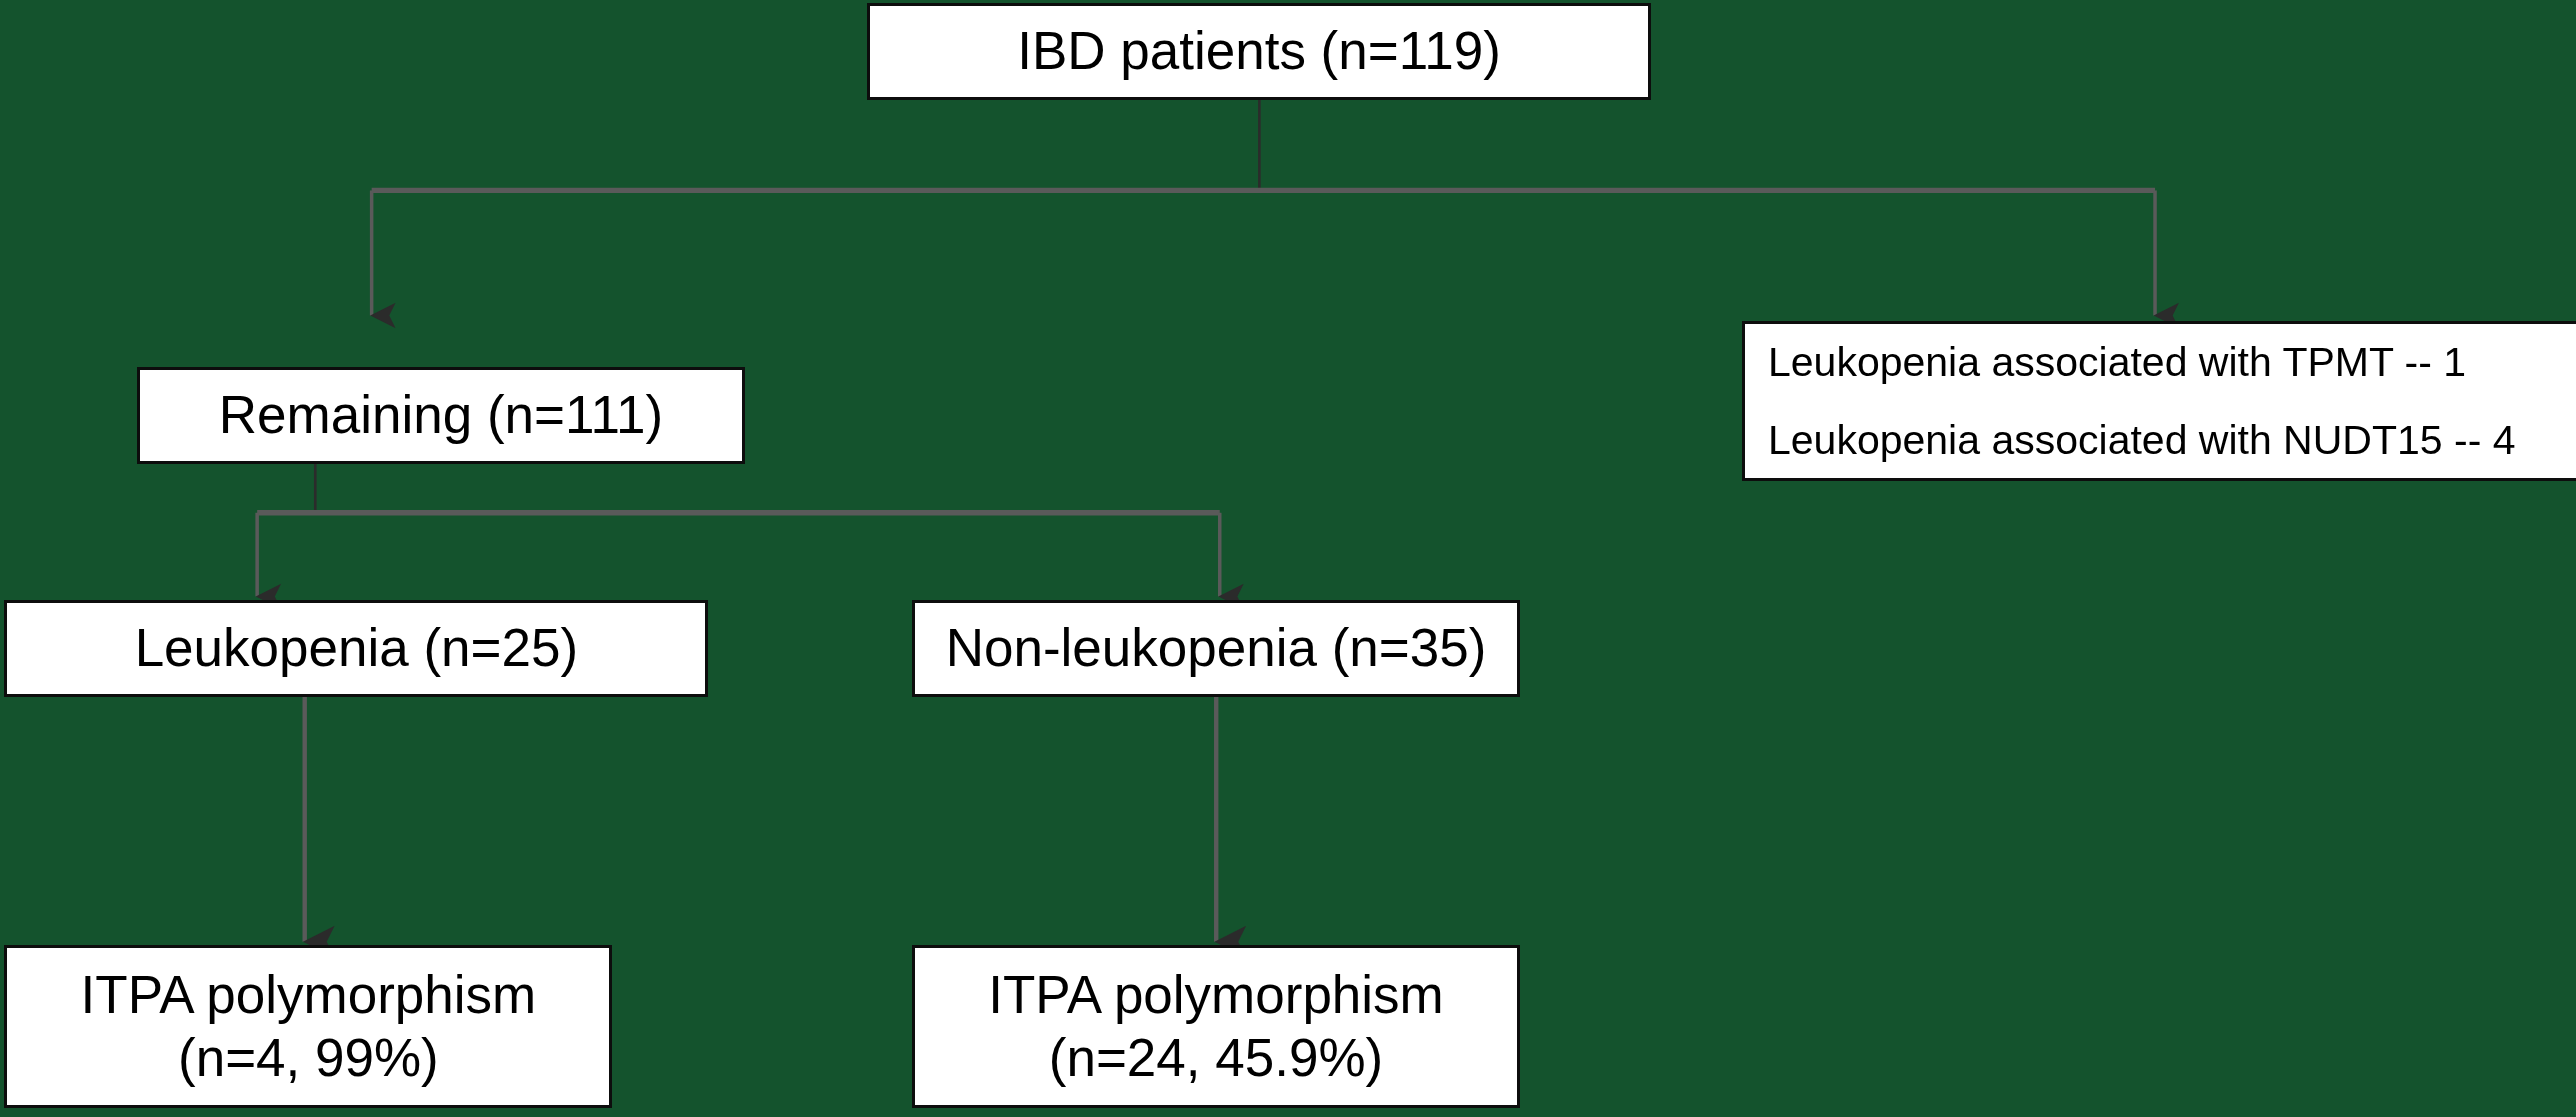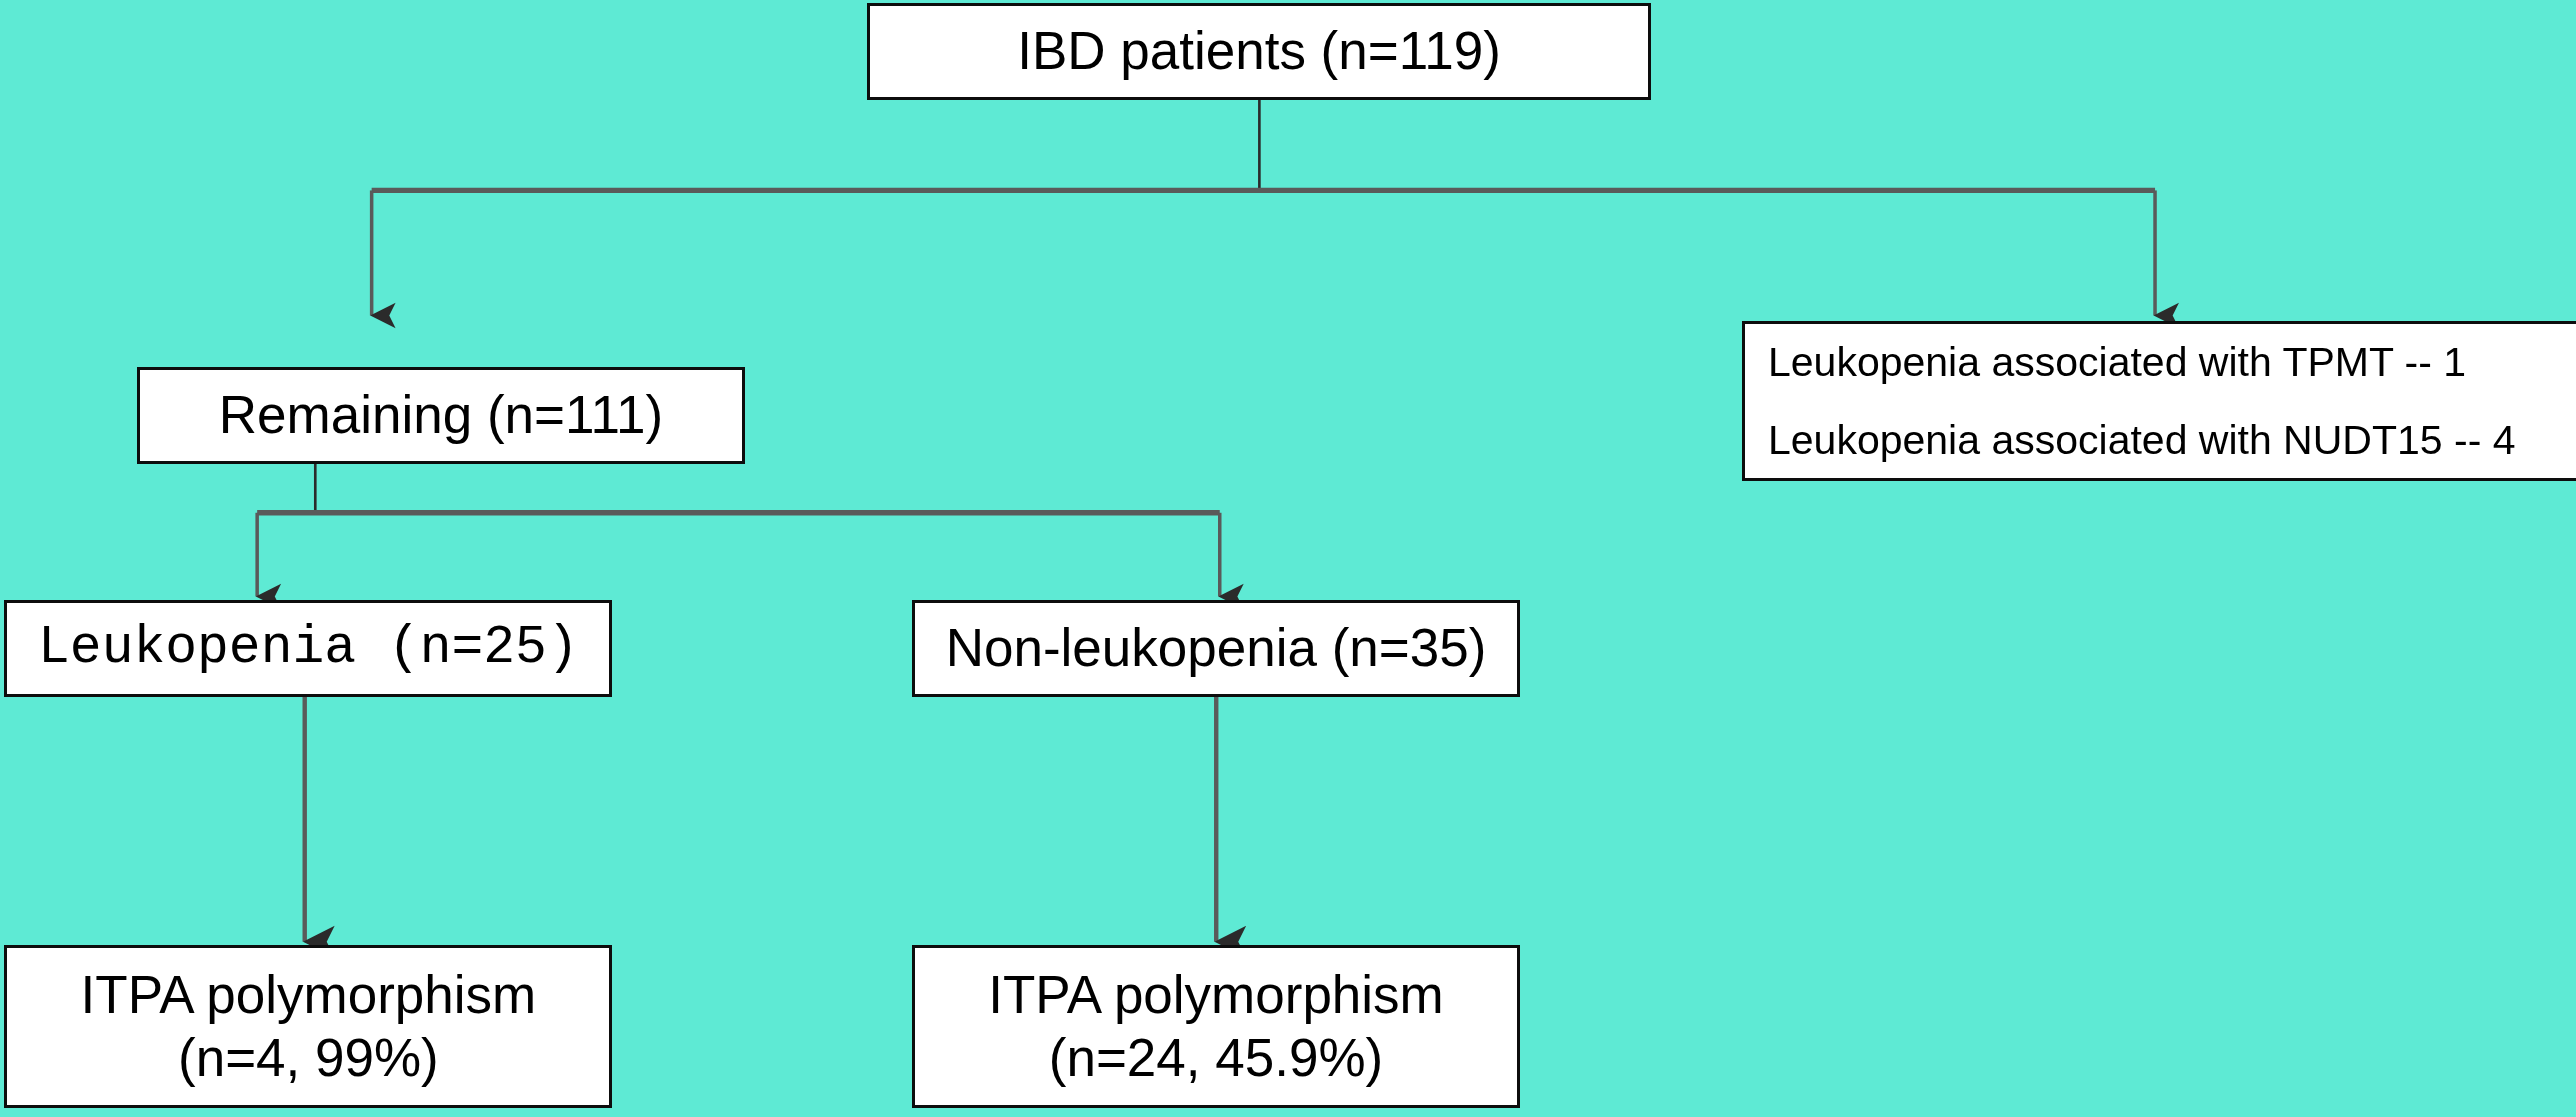--- a/index.html
+++ b/index.html
@@ -4,21 +4,21 @@
 <style>
   html, body {
     margin: 0;
     padding: 0;
     background: #ffffff;
   }
   #flowchart-root {
     position: relative;
     width: 2576px;
     height: 1118px;
-    background: #5eead4;
+    background: #14532d;
     font-family: "Liberation Sans", sans-serif;
     overflow: hidden;
   }
   .connector-layer {
     position: absolute;
     left: 0;
     top: 0;
     width: 2576px;
     height: 1118px;
     pointer-events: none;
@@ -89,21 +89,21 @@
       <div class="node-box" style="left: 867px; top: 2.6px; width: 784px; height: 97px; font-size: 53px; border-color: rgb(13, 13, 13); background: rgb(255, 255, 255); color: rgb(0, 0, 0);">
         <span class="node-line">IBD patients (n=119)</span>
       </div>
       <div class="node-box" style="left: 137px; top: 319px; width: 608px; height: 97px; font-size: 53px; border-color: rgb(13, 13, 13); background: rgb(255, 255, 255); color: rgb(0, 0, 0); margin-top: 48px;">
         <span class="node-line">Remaining (n=111)</span>
       </div>
       <div class="node-box align-left list-box" style="left: 1742px; top: 321px; width: 912px; height: 160px; font-size: 41px; border-color: rgb(13, 13, 13); background: rgb(255, 255, 255); color: rgb(0, 0, 0);">
         <span class="node-line">Leukopenia associated with TPMT -- 1</span>
         <span class="node-line">Leukopenia associated with NUDT15 -- 4</span>
       </div>
-      <div class="node-box" style="left: 4.4px; top: 600px; width: 608px; height: 97px; font-size: 53px; border-color: rgb(13, 13, 13); background: rgb(255, 255, 255); color: rgb(0, 0, 0); font-family: Liberation Mono, monospace;">
+      <div class="node-box" style="left: 4.4px; top: 600px; width: 704px; height: 97px; font-size: 53px; border-color: rgb(13, 13, 13); background: rgb(255, 255, 255); color: rgb(0, 0, 0);">
         <span class="node-line">Leukopenia (n=25)</span>
       </div>
       <div class="node-box" style="left: 912px; top: 600px; width: 608px; height: 97px; font-size: 53px; border-color: rgb(13, 13, 13); background: rgb(255, 255, 255); color: rgb(0, 0, 0);">
         <span class="node-line">Non-leukopenia (n=35)</span>
       </div>
       <div class="node-box" style="left: 4.4px; top: 945px; width: 608px; height: 163px; font-size: 53px; border-color: rgb(13, 13, 13); background: rgb(255, 255, 255); color: rgb(0, 0, 0);">
         <span class="node-line">ITPA polymorphism</span>
         <span class="node-line">(n=4, 99%)</span>
       </div>
       <div class="node-box" style="left: 912px; top: 945px; width: 608px; height: 163px; font-size: 53px; border-color: rgb(13, 13, 13); background: rgb(255, 255, 255); color: rgb(0, 0, 0);">

